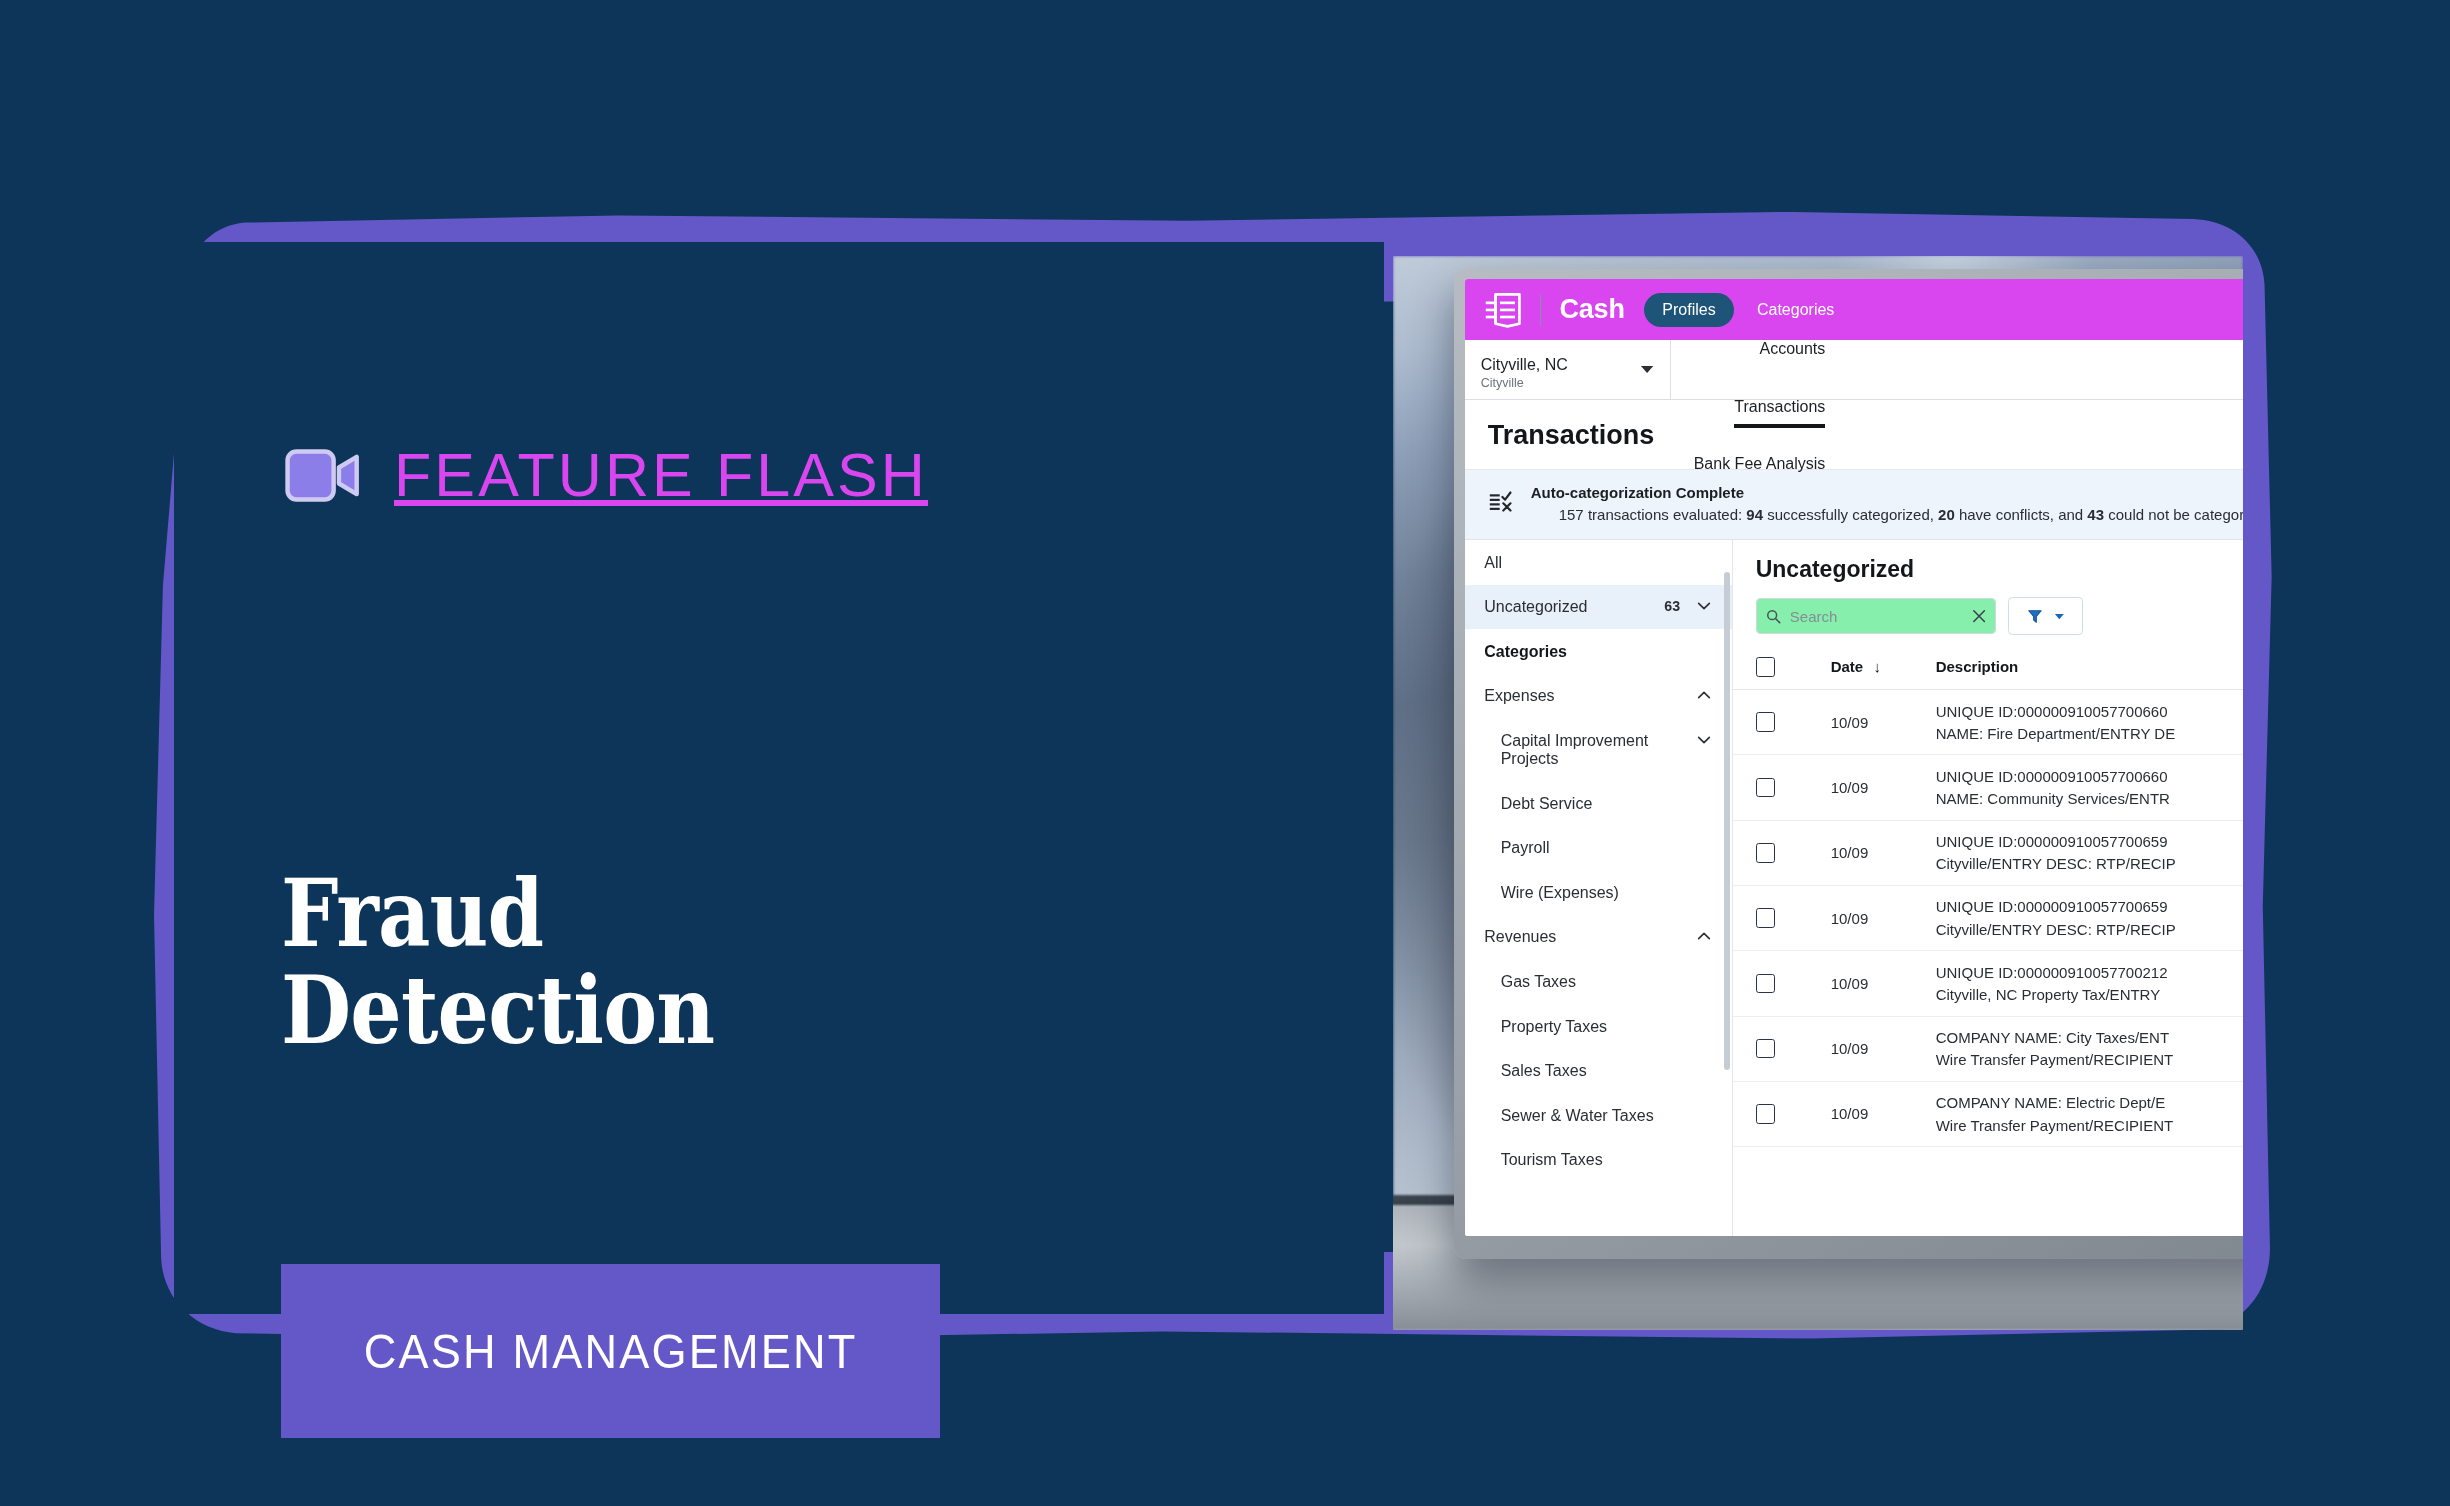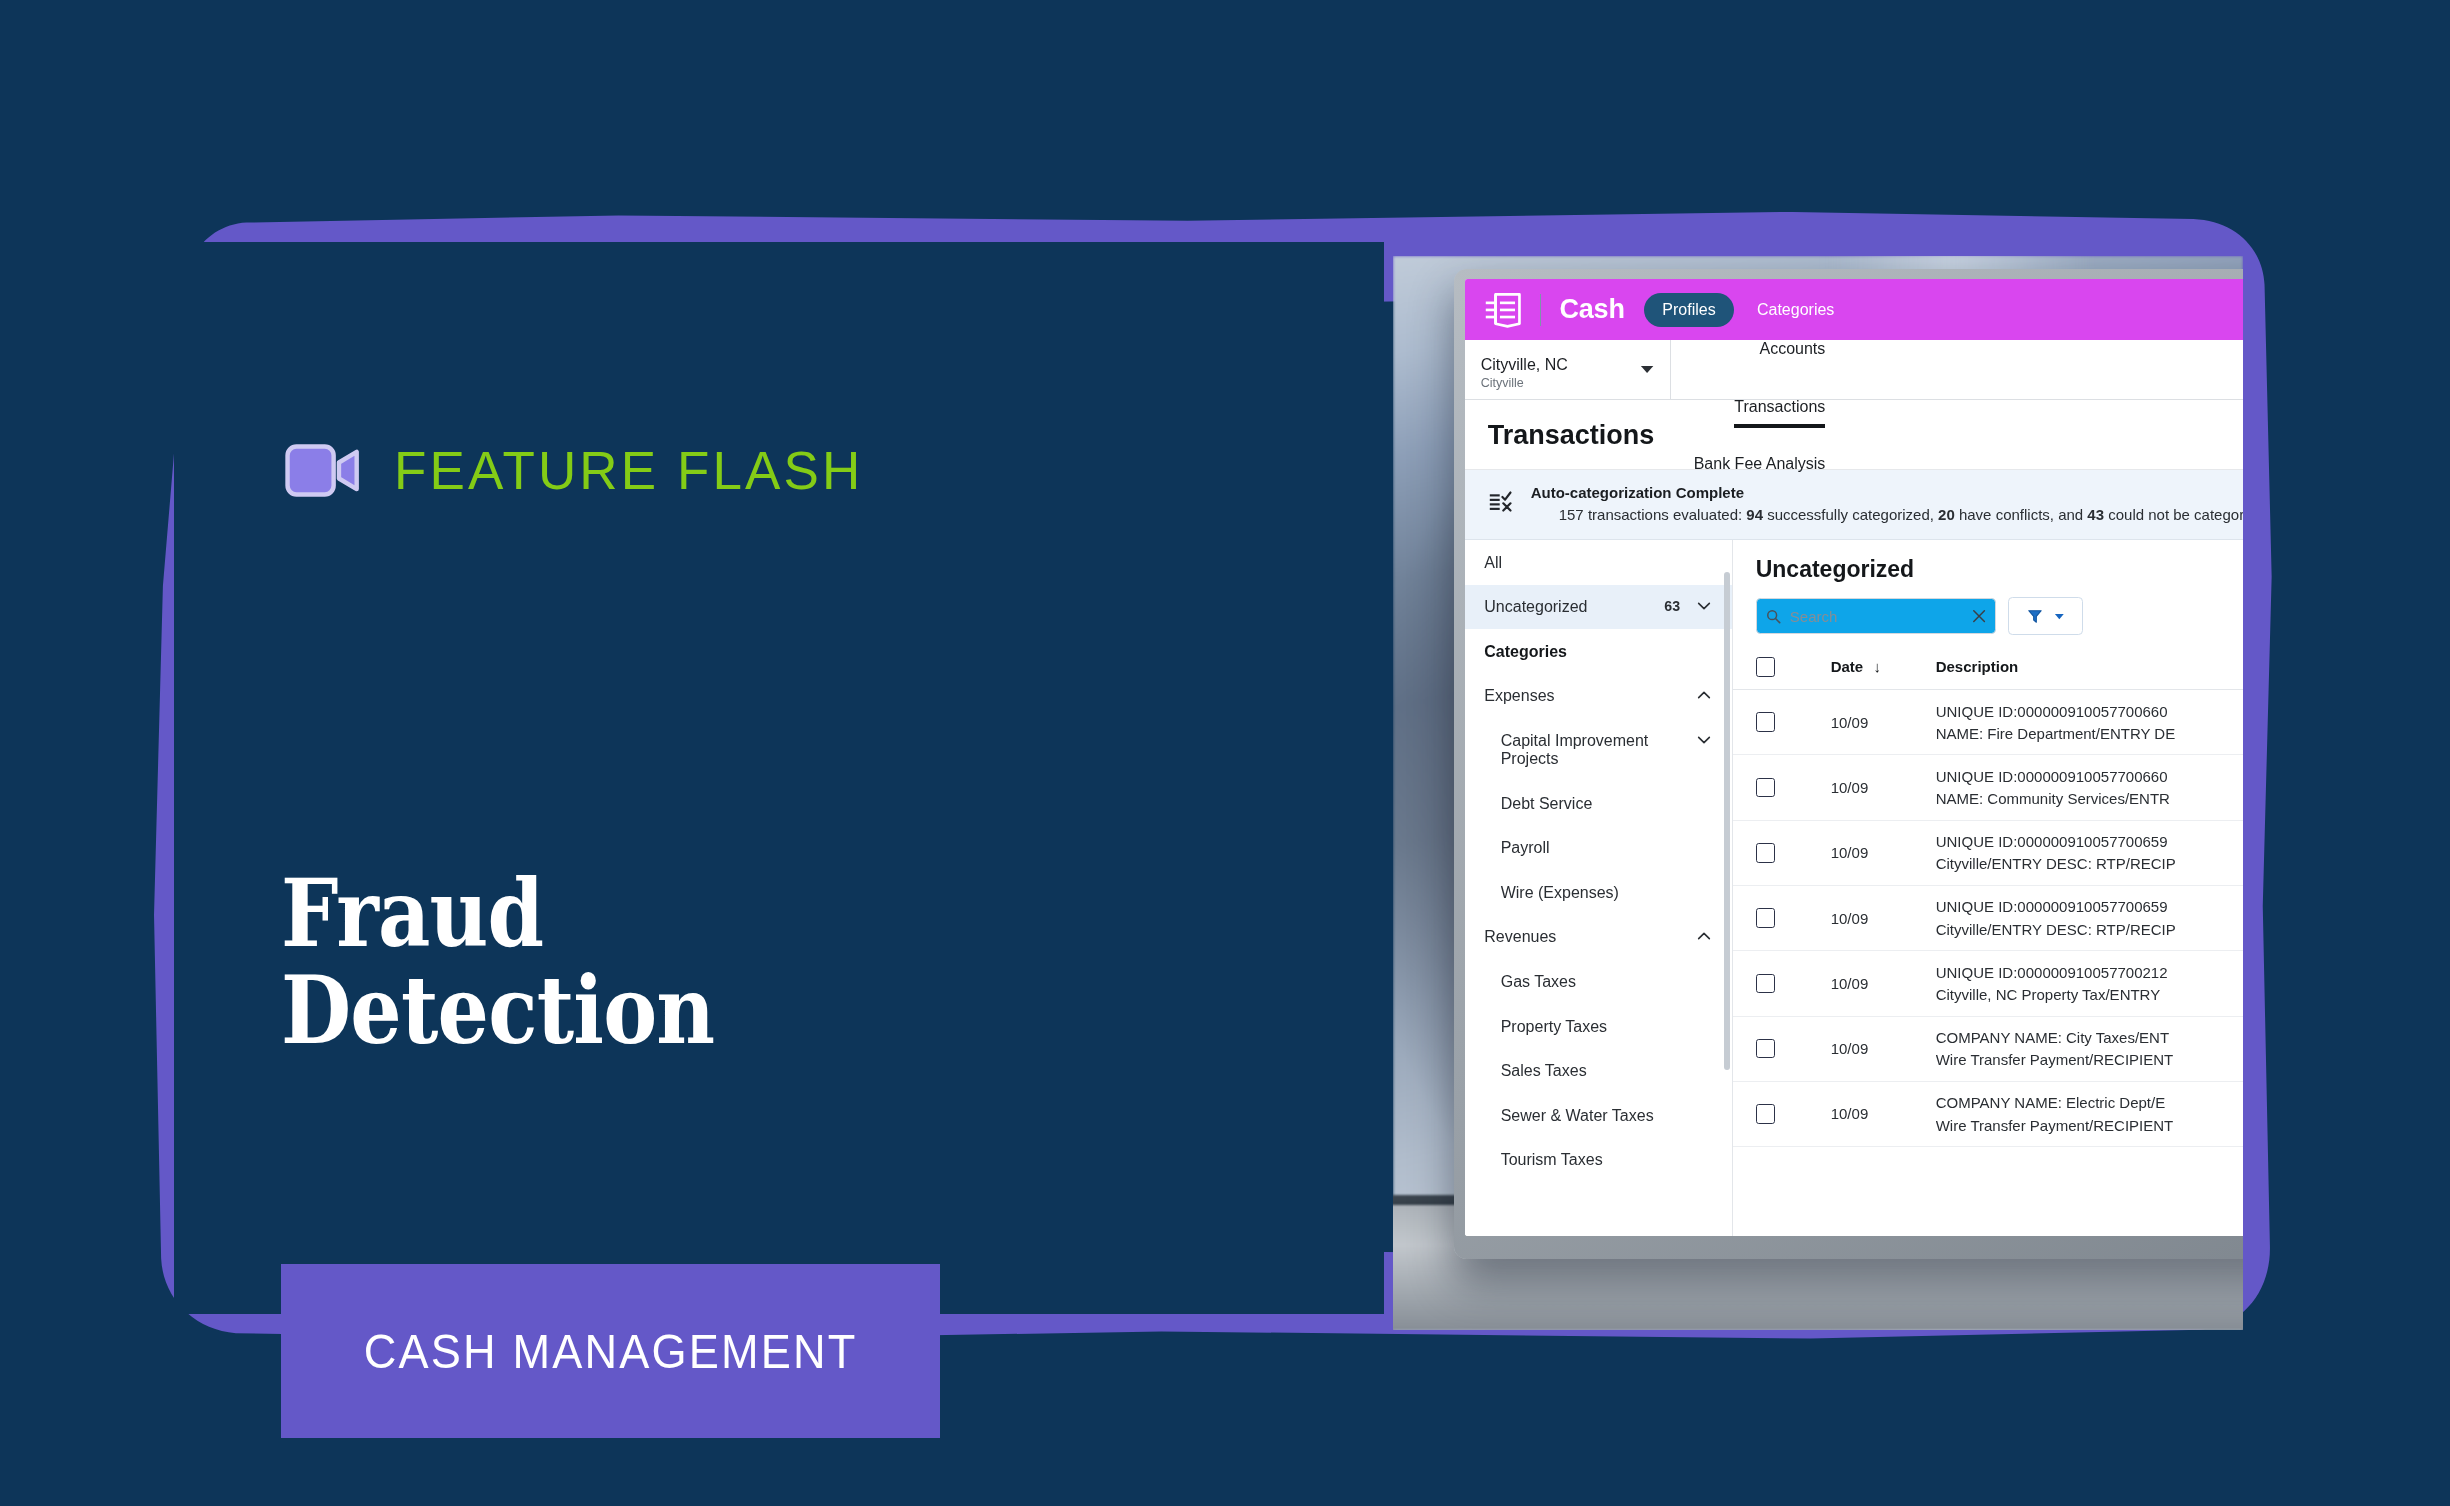--- a/index.html
+++ b/index.html
@@ -40,26 +40,27 @@
   #eyebrow {
     position: absolute;
     left: 110px;
     top: 198px;
     display: flex;
     align-items: center;
     gap: 32px;
   }
   #camera-icon { width: 78px; height: 55px; display: block; }
   #eyebrow-label {
-    color: #84cc16;
-    font-size: 53px;
+    color: #d946ef;
+    font-size: 61px;
     letter-spacing: 3.1px;
     font-weight: 400;
     white-space: nowrap;
     font-family: "Liberation Sans", sans-serif;
+    text-decoration: underline;
   }
 
   
   #headline {
     position: absolute;
     left: 107px;
     top: 623px;
     color: #ffffff;
     font-family: "DejaVu Serif", "Liberation Serif", serif;
     font-weight: 700;
@@ -255,21 +256,21 @@
     background: #c6ccd3; border-radius: 3.6px;
   }
 
   
   #list-panel { flex: 1 1 auto; min-width: 0; position: relative; }
   #list-title { font-size: 23px; font-weight: 700; color: #14171a; padding: 16px 0 0 23px; }
   #tools-row { display: flex; align-items: center; gap: 12.5px; padding: 14.2px 0 0 23px; }
   #search-box {
     width: 240px; height: 36px; border: 0.9px solid #d3d8de; border-radius: 4.4px;
     display: flex; align-items: center; padding: 0 9px; box-sizing: border-box; gap: 7.1px;
-    background: #0ea5e9;
+    background: #86efac;
   }
   #search-icon { width: 15px; height: 15px; flex: 0 0 auto; }
   #search-input {
     border: 0; outline: 0; flex: 1 1 auto; min-width: 0; font-size: 15px; color: #14171a;
     font-family: "Liberation Sans", sans-serif; background: transparent;
   }
   #search-input::placeholder { color: #868d95; }
   #search-clear { width: 14.2px; height: 14.2px; flex: 0 0 auto; }
   #filter-btn {
     width: 73px; height: 36px; border: 0.9px solid #cfdcea; border-radius: 4.4px;

